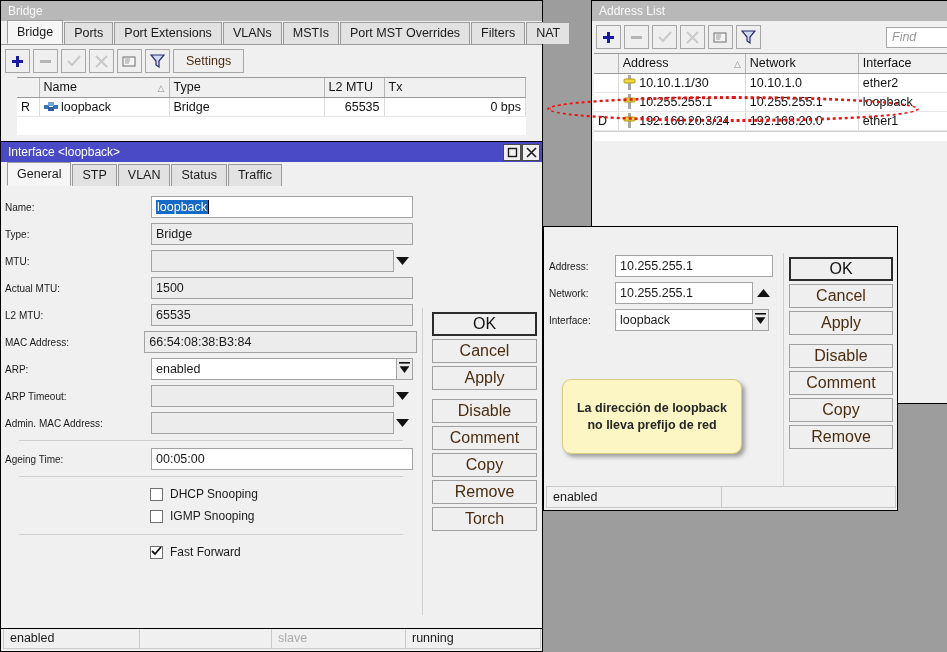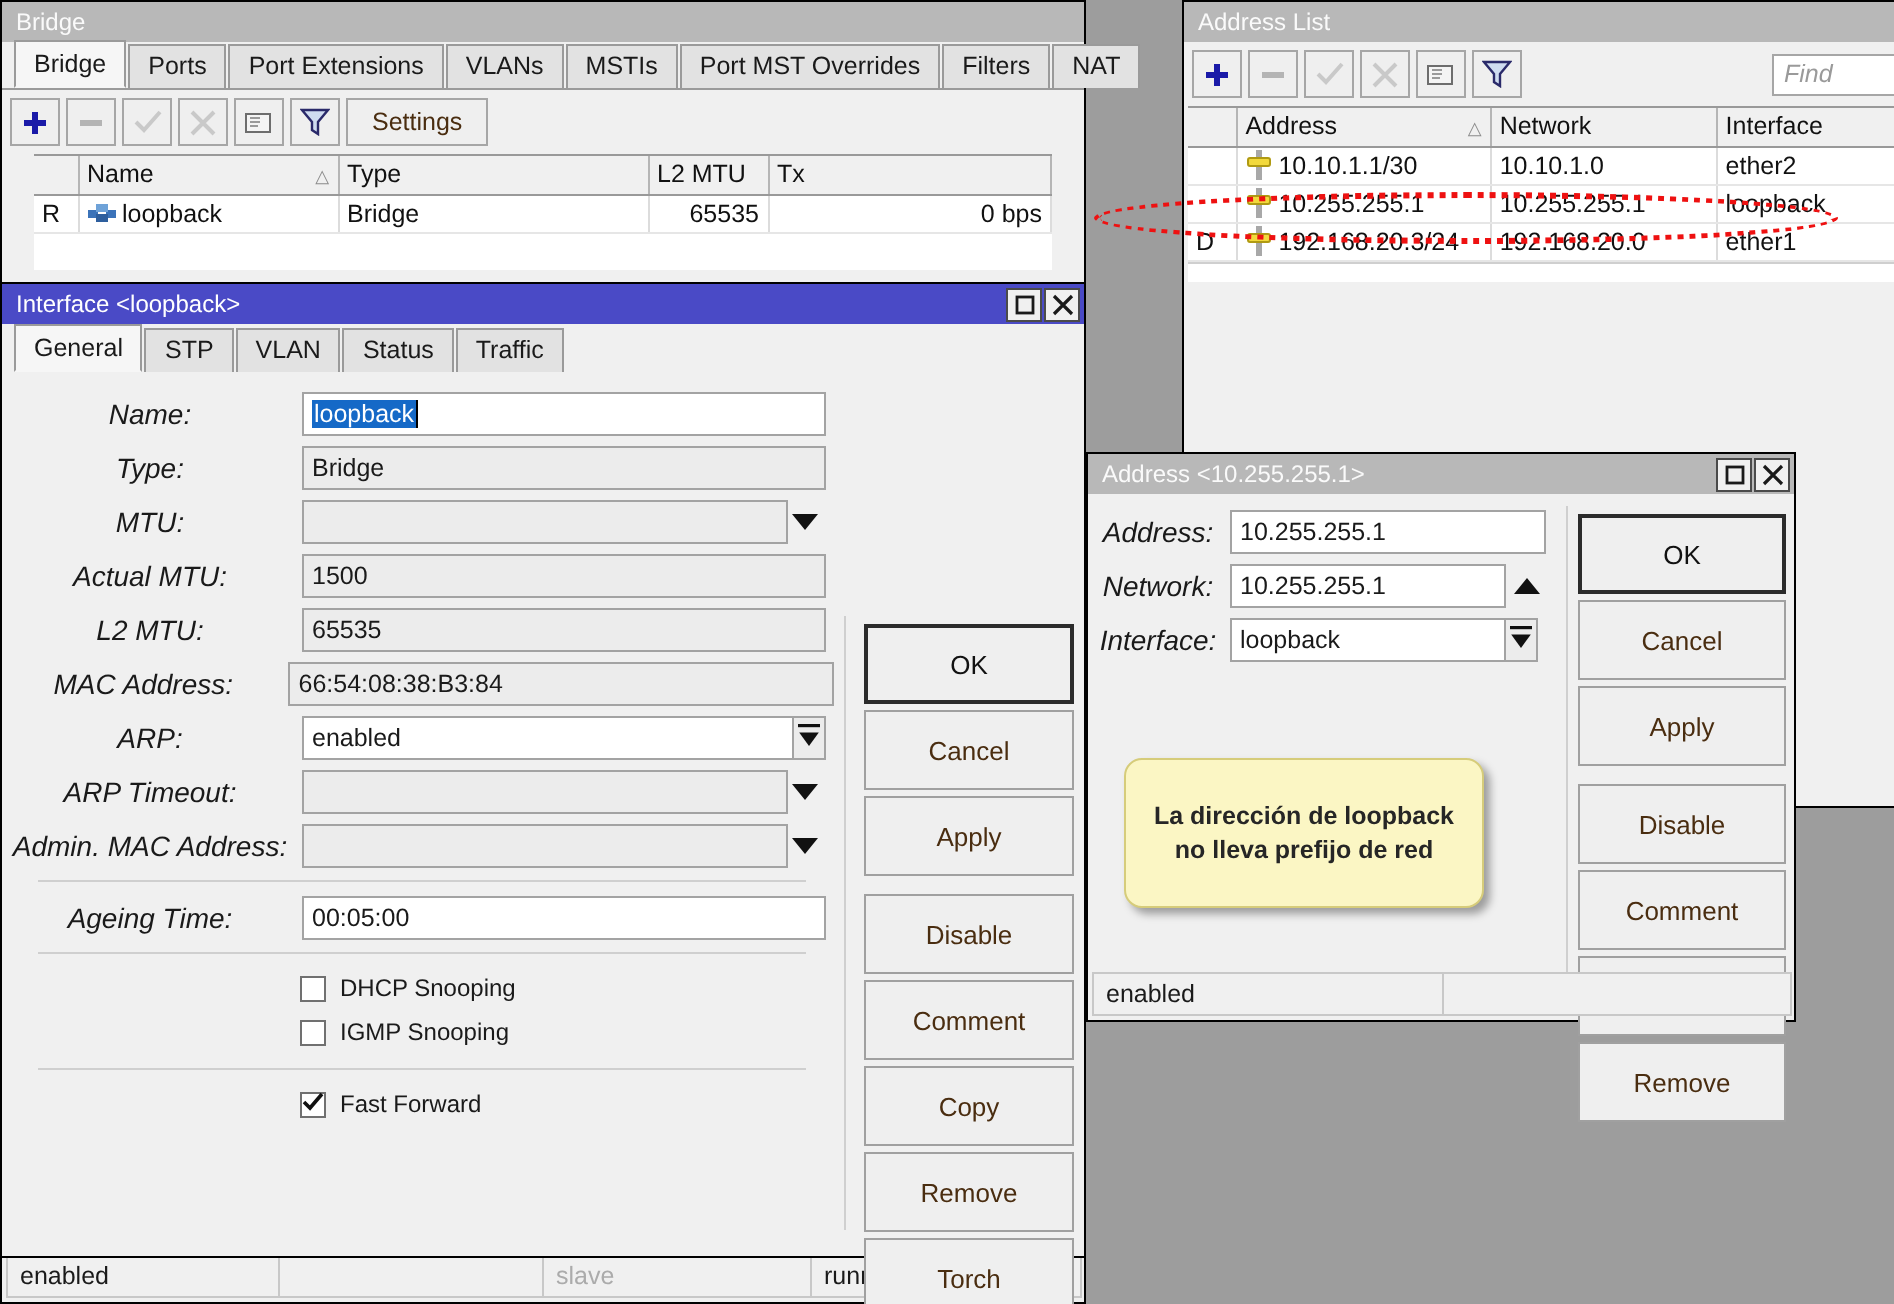--- a/index.html
+++ b/index.html
@@ -70,41 +70,41 @@
   }
   table.grid td {
     border-right: 1px solid #dcdcdc; border-bottom: 1px solid #e6e6e6;
     padding: 0 4px; height: 19px; color: #111; white-space: nowrap;
   }
   .sortmark { position: absolute; right: 4px; top: 5px; color: #8c8c8c; font-size: 9px; }
   .num { text-align: right; }
 
   
   .frow { display: flex; align-items: center; height: 24px; margin-bottom: 3px; }
-  .flabel { text-align: center; padding-right: 6px; font-size: 14px; white-space: nowrap; font-style: italic; }
+  .flabel { text-align: left; padding-right: 6px; font-size: 10px; white-space: nowrap; }
   .finput { height: 22px; border: 1px solid #a3a3a3; background: #fff;
             display: flex; align-items: center; padding: 0 4px; font-size: 12.5px; }
   .finput.ro { background: #ececec; }
   .finput.empty { background: #ececec; }
   .caret { width: 1px; height: 14px; background: #000; }
   .sel-text { background: #1569c7; color: #fff; padding: 0 1px; }
   .arrow-dn { width: 16px; display:flex; align-items:center; justify-content:center; }
   .spin { width: 17px; height: 22px; border: 1px solid #a3a3a3; margin-left: -1px;
           background: #ececec; display: flex; align-items: center; justify-content: center; }
   .hr { height: 1px; background: #cfcfcf; margin: 5px 14px 6px 14px; }
 
   
   .crow { display: flex; align-items: center; height: 22px; }
   .cbox { width: 13px; height: 13px; border: 1px solid #707070; background: #fff;
           display: inline-flex; align-items: center; justify-content: center; }
 
   
-  .sbtn { height: 40px; background: #efefef; border: 1px solid #a0a0a0;
+  .sbtn { height: 24px; background: #efefef; border: 1px solid #a0a0a0;
           display: flex; align-items: center; justify-content: center;
-          font-size: 13px; color: #4a2d10; margin-bottom: 3px; }
+          font-size: 16px; color: #4a2d10; margin-bottom: 3px; }
   .sbtn.primary { border: 2px solid #2b2b2b; color:#111; }
   .sbtn.gap { margin-top: 9px; }
 
   
   .statusbar { position: absolute; left: 2px; right: 2px; bottom: 2px;
                height: 22px; display: flex; }
   .scell { border: 1px solid #c8c8c8; background: #f0f0f0; height: 22px;
            display: flex; align-items: center; padding: 0 6px;
            font-size: 12.5px; margin-right: -1px; }
 
@@ -541,39 +541,20 @@
         </tbody>
       </table>
       <div style="height:1px; background:#cfcfcf;"></div>
     </div>
   </div>
 
   <div class="redring" style="left:547px; top:96px; width:372px; height:26px;"></div>
 
   <div class="win" id="addr-dlg" style="left:543px; top:226px; width:355px; height:285px; z-index:30;">
 
-    <div class="titlebar inactive">
-      <span class="tb-title">Address &lt;10.255.255.1&gt;</span>
-      <div class="tb-btns">
-        <div class="tb-btn">
-          <span>
-            <svg width="11" height="11" viewBox="0 0 11 11">
-                <rect x="1.5" y="1.5" width="8" height="8" fill="#f0f0f0" stroke="#1a1a1a" stroke-width="1.4"></rect>
-              </svg>
-          </span>
-        </div>
-        <div class="tb-btn">
-          <span>
-            <svg width="11" height="11" viewBox="0 0 11 11">
-                <path d="M1 1 L10 10 M10 1 L1 10" stroke="#1a1a1a" stroke-width="1.6"></path>
-              </svg>
-          </span>
-        </div>
-      </div>
-    </div>
 
     <div style="position:absolute; left:5px; top:27px; width:230px;">
       <div class="frow">
         <div class="flabel" style="width:66px">Address:</div>
         <div class="finput" style="width:158px">10.255.255.1</div>
       </div>
       <div class="frow">
         <div class="flabel" style="width:66px">Network:</div>
         <div class="finput" style="width:138px">10.255.255.1</div>
         <div class="arrow-dn" style="width:20px">

